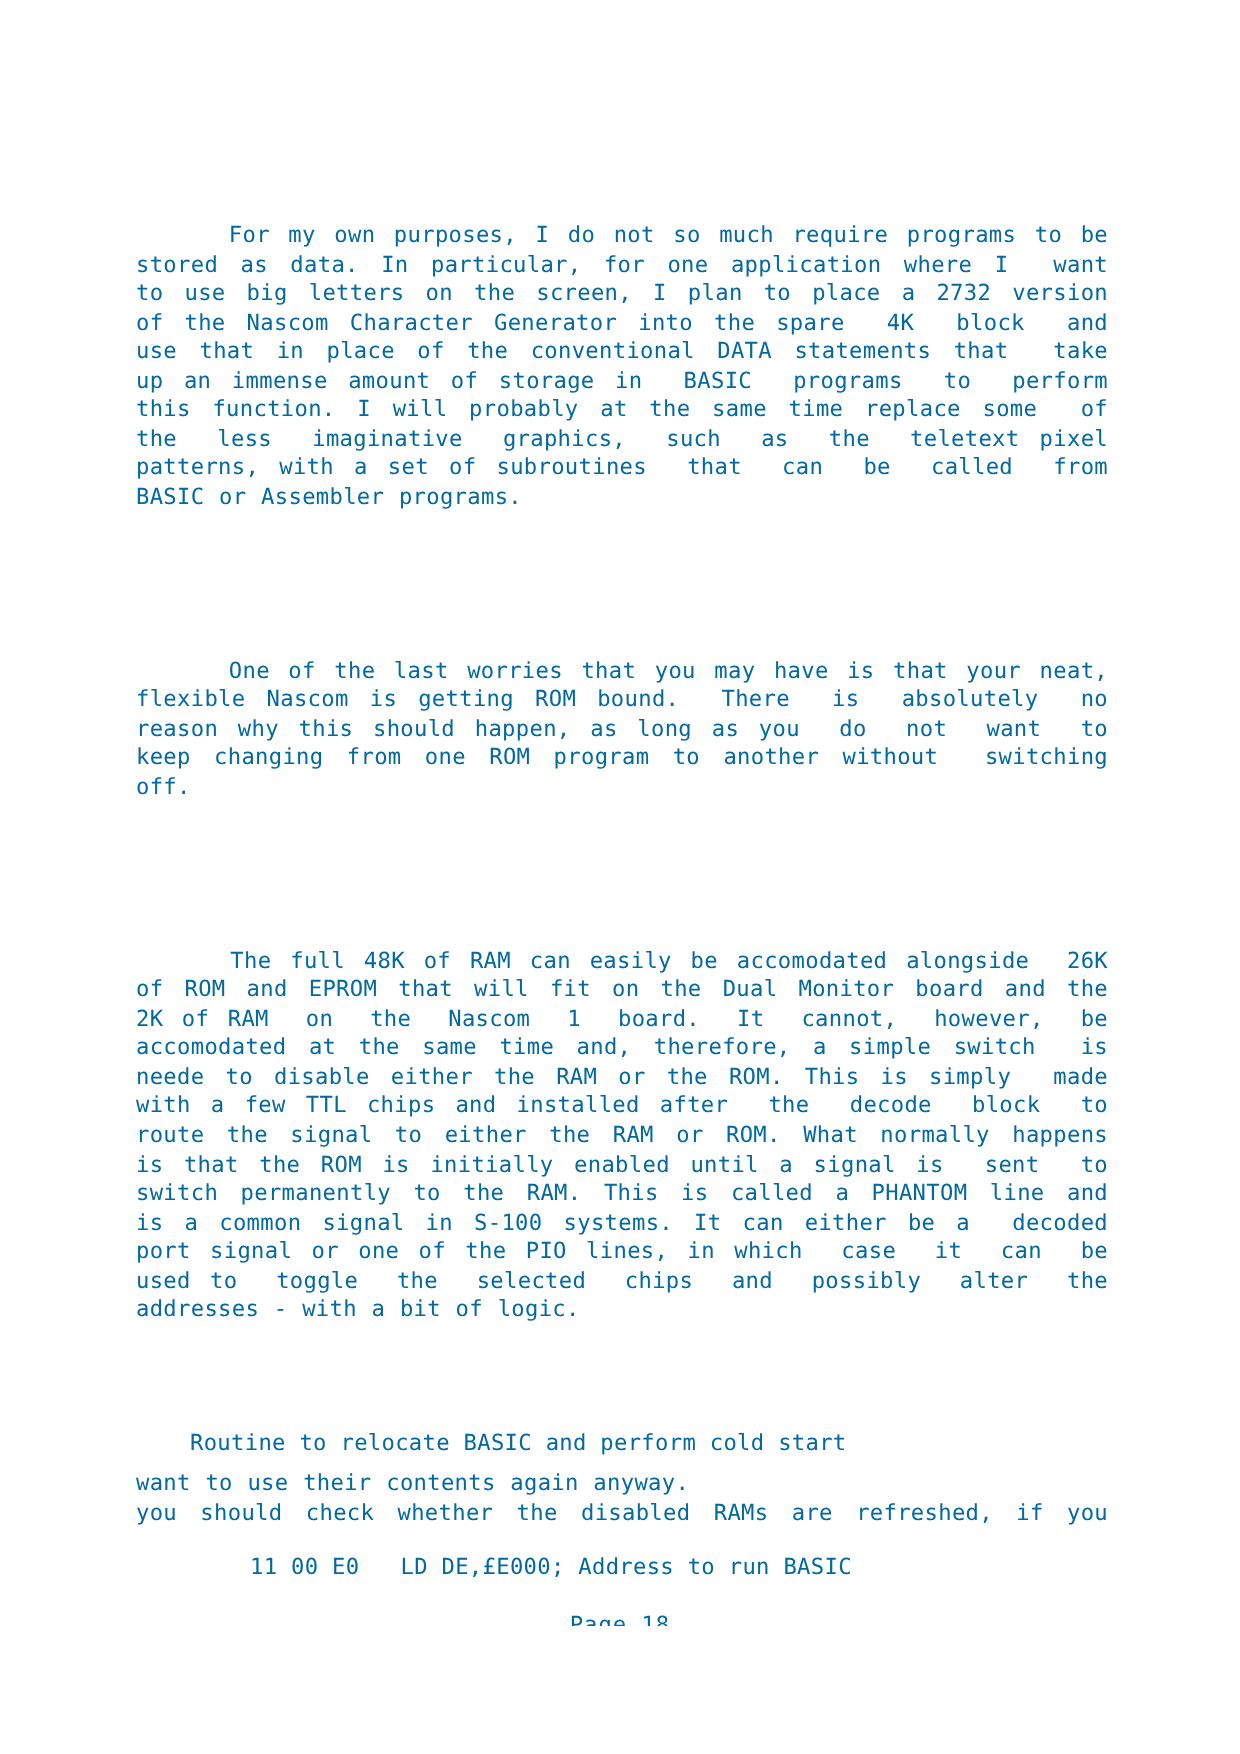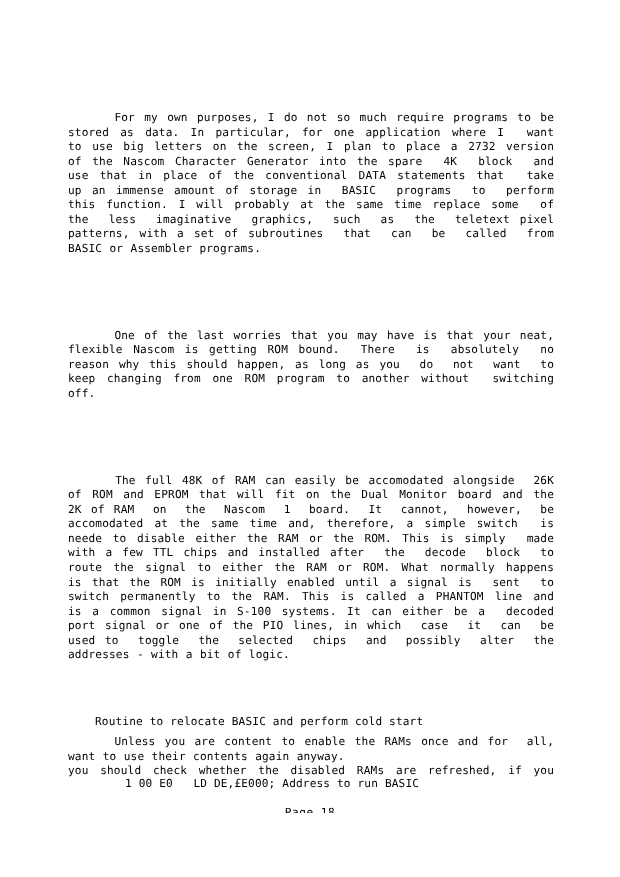--- a/index.html
+++ b/index.html
@@ -8,21 +8,21 @@
     padding: 0;
     background: #ffffff;
   }
   .page {
     position: relative;
     width: 620px;
     height: 813px;
     background: #ffffff;
     overflow: hidden;
     font-family: "DejaVu Sans Mono", "Liberation Mono", monospace;
-    color: #000000;
+    color: #0369a1;
   }
   .body-col {
     position: absolute;
     left: 68px;
     top: 82px;
     width: 486px;
   }
   .para {
     margin: 0 0 14px 0;
     font-size: 11.1px;
@@ -94,31 +94,31 @@
 
     <p class="para">
       <span class="jline">     One of the last worries that you may have is that your neat,</span><span class="jline">flexible Nascom is getting ROM bound.  There  is  absolutely  no</span><span class="jline">reason why this should happen, as long as you  do  not  want  to</span><span class="jline">keep changing from one ROM program to another without  switching</span><span class="jline last">off.</span>
     </p>
 
     <p class="para">
       <span class="jline">     The full 48K of RAM can easily be accomodated alongside  26K</span><span class="jline">of ROM and EPROM that will fit on the Dual Monitor board and the</span><span class="jline">2K of RAM  on  the  Nascom  1  board.  It  cannot,  however,  be</span><span class="jline">accomodated at the same time and, therefore, a simple switch  is</span><span class="jline">neede to disable either the RAM or the ROM. This is simply  made</span><span class="jline">with a few TTL chips and installed after  the  decode  block  to</span><span class="jline">route the signal to either the RAM or ROM. What normally happens</span><span class="jline">is that the ROM is initially enabled until a signal is  sent  to</span><span class="jline">switch permanently to the RAM. This is called a PHANTOM line and</span><span class="jline">is a common signal in S-100 systems. It can either be a  decoded</span><span class="jline">port signal or one of the PIO lines, in which  case  it  can  be</span><span class="jline">used to  toggle  the  selected  chips  and  possibly  alter  the</span><span class="jline last">addresses - with a bit of logic.</span>
     </p>
 
     <p class="para">
-      <span class="jline">     Unless you are content to enable the RAMs once and for  all,</span><span class="jline last">want to use their contents again anyway.</span><span class="jline">you should check whether the disabled RAMs are refreshed, if you</span>
+      <span class="jline last">want to use their contents again anyway.</span><span class="jline">you should check whether the disabled RAMs are refreshed, if you</span>
     </p>
 
     <p class="para">
       <span class="jline">     It is should here that the project gets passed back  to  you,</span><span class="jline">since my  own  ideas  are  getting  out  of  the  mainstream  of</span>
     </p>
 
   </div>
 
   <div class="code-block">
     <div class="code-title">Routine to relocate BASIC and perform cold start</div>
-    <div class="code-line">1 00 E0   LD DE,£E000; Address to run BASIC</div>
+    <div class="code-line">11 00 E0   LD DE,£E000; Address to run BASIC</div>
     
     
   </div>
 
   <div class="footer">Page  18</div>
 
 </div>
 
 </body></html>

